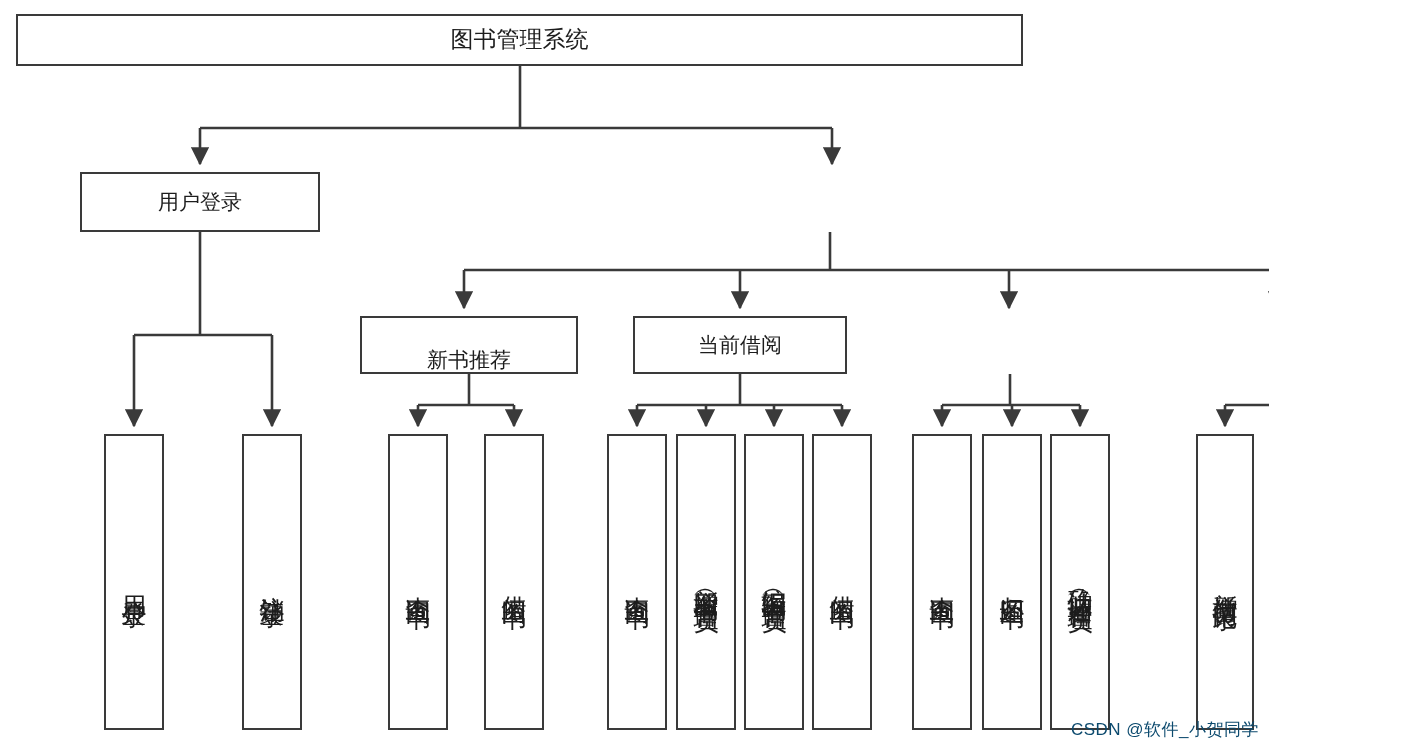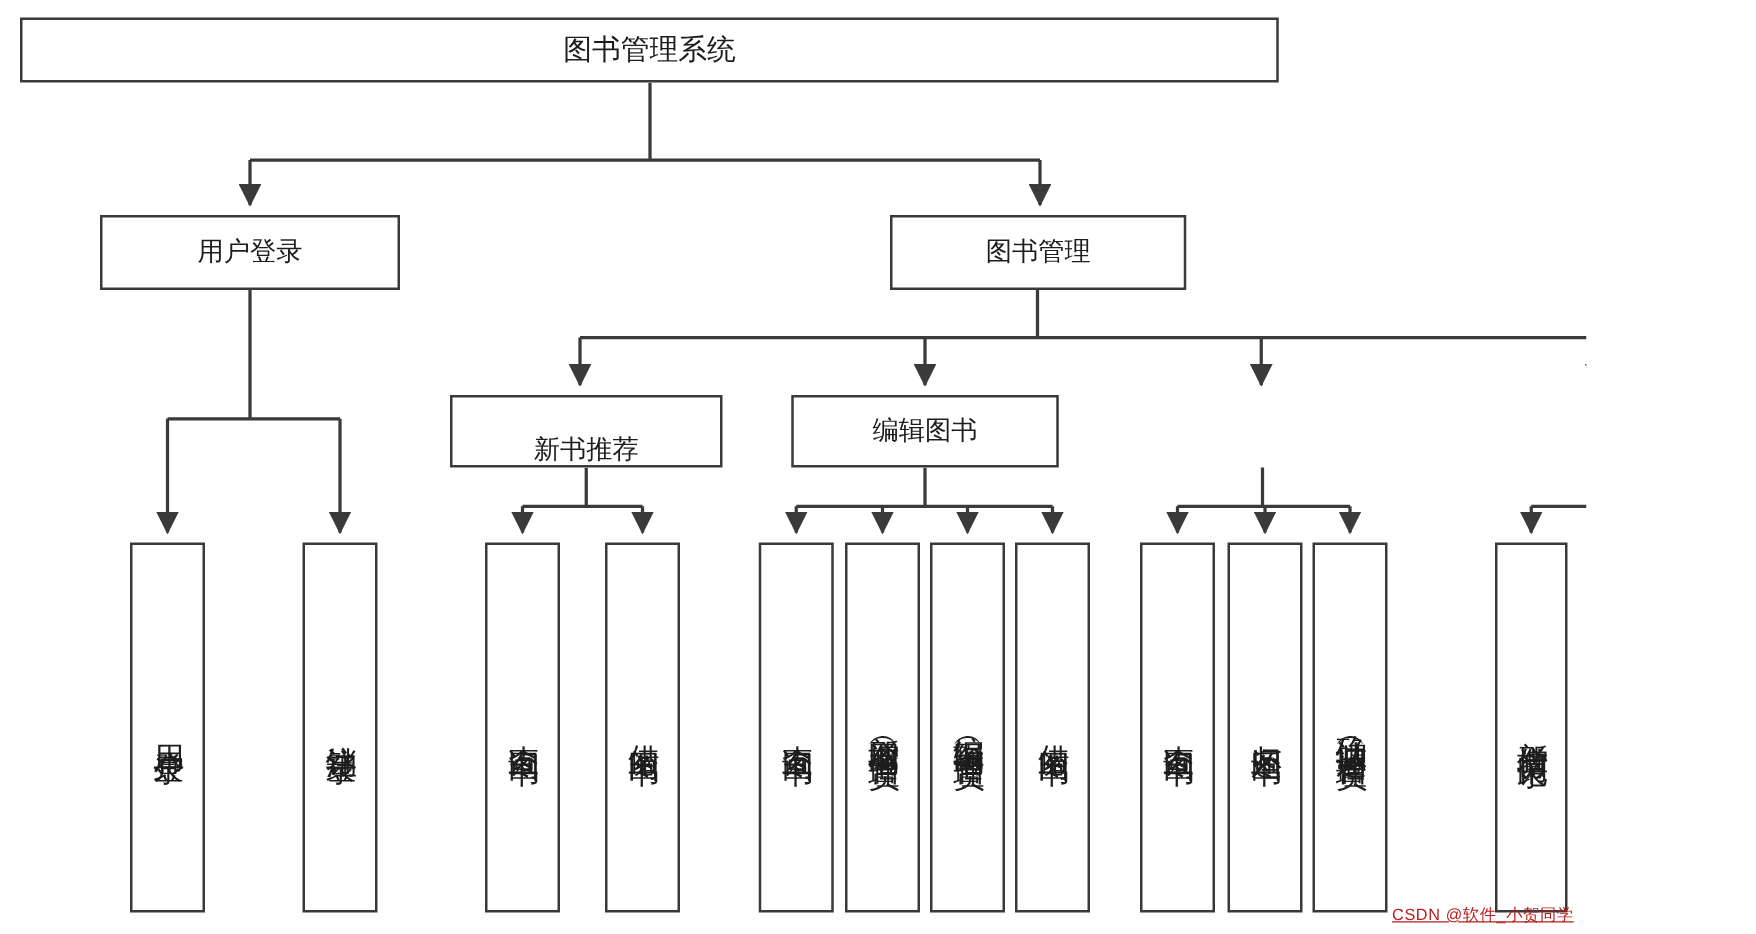--- a/index.html
+++ b/index.html
@@ -83,25 +83,24 @@
     text-orientation: upright;
     font-size: 25px;
     letter-spacing: 3px;
     line-height: 1;
     white-space: nowrap;
   }
   .watermark {
     position: absolute;
     right: 10px;
     bottom: 6px;
-    font-size: 13px;
-    color: #b91c1c;
+    font-size: 17px;
+    color: #0c4a6e;
     letter-spacing: 0.5px;
     white-space: nowrap;
-    text-decoration: underline;
   }
 </style>
 </head>
 <body>
 
 <div id="diagram-root">
 
   <svg id="connector-layer" viewBox="0 0 1405 747" width="1405" height="747" aria-hidden="true">
     <defs>
       <marker id="arrow" viewBox="0 0 10 10" refX="9.2" refY="5" markerWidth="7" markerHeight="7" orient="auto-start-reverse">
@@ -152,29 +151,26 @@
     </g>
   </svg>
 
   <div class="node root">
     <span class="node-label">图书管理系统</span>
   </div>
 
   <div class="node lvl2 n-user-login">
     <span class="node-label">用户登录</span>
   </div>
-  <div class="node lvl2 n-book-manage">
-    <span class="node-label">图书管理</span>
-  </div>
 
   <div class="node lvl3 n-new-book">
     <span class="node-label">新书推荐</span>
   </div>
   <div class="node lvl3 n-borrow">
-    <span class="node-label">编辑图书</span>
+    <span class="node-label">当前借阅</span>
   </div>
 
   <div class="node leaf" style="left:104px;width:60px;">
     <span class="node-label">用户登录</span>
   </div>
   <div class="node leaf" style="left:242px;width:60px;">
     <span class="node-label">注销登录</span>
   </div>
   <div class="node leaf" style="left:388px;width:60px;">
     <span class="node-label">查询图书</span>

